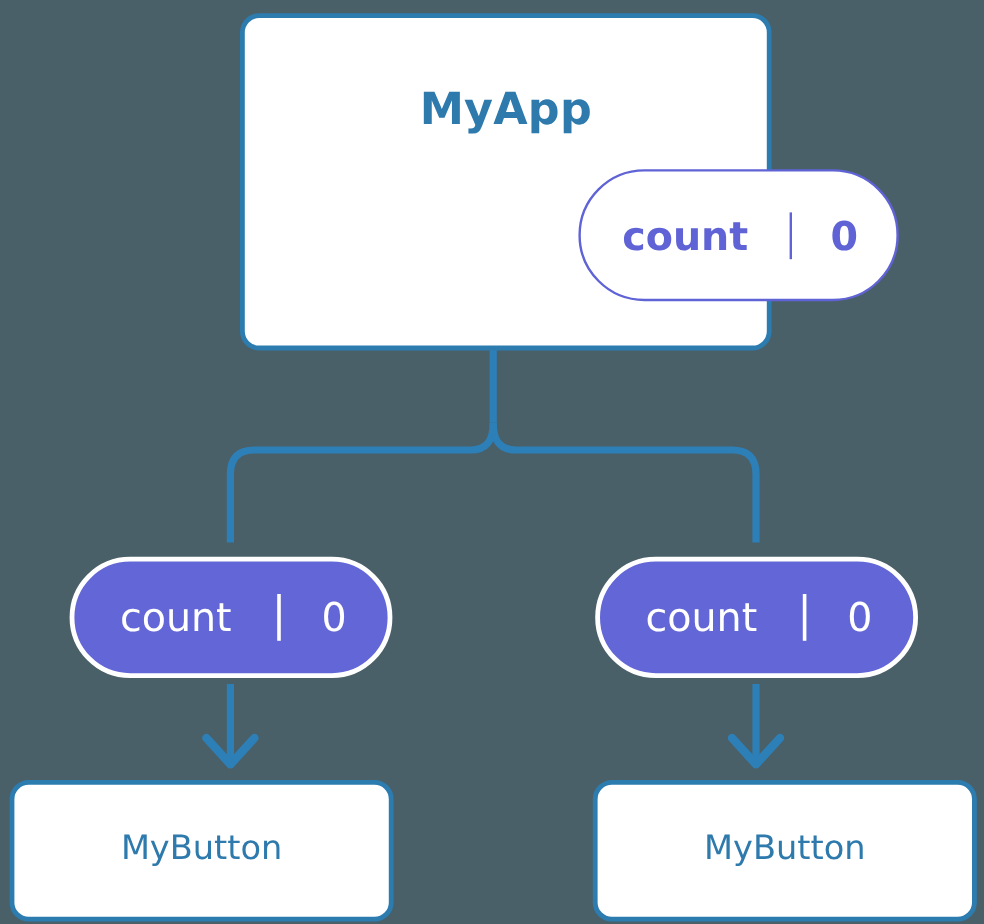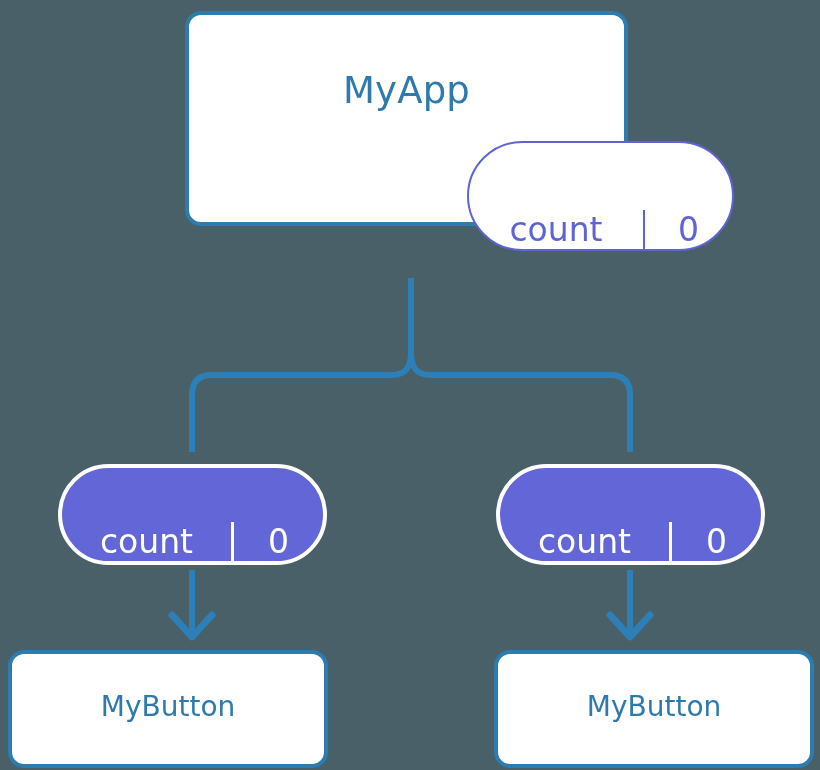--- a/index.html
+++ b/index.html
@@ -29,42 +29,43 @@
 
   
   .comp-card {
     position: absolute;
     background: #ffffff;
     border: 4px solid #2c7cb0;
     border-radius: 16px;
     box-sizing: border-box;
   }
   #root-card {
-    left: 185px;
+    left: 200px;
     top: 11px;
     width: 443px;
-    height: 215px;
+    height: 281px;
+    font-weight: bold;
   }
   .comp-title {
     position: absolute;
     left: 0;
     right: 0;
     top: 54px;
     text-align: center;
     font-size: 37px;
     color: #2e7aad;
     letter-spacing: 0.2px;
     white-space: nowrap;
   }
 
   
   .pill {
     position: absolute;
     display: flex;
-    align-items: flex-end;
+    align-items: center;
     box-sizing: border-box;
     border-radius: 999px;
     overflow: hidden;
   }
   .pill .pill-key,
   .pill .pill-val {
     display: flex;
     align-items: center;
     justify-content: center;
     box-sizing: border-box;

